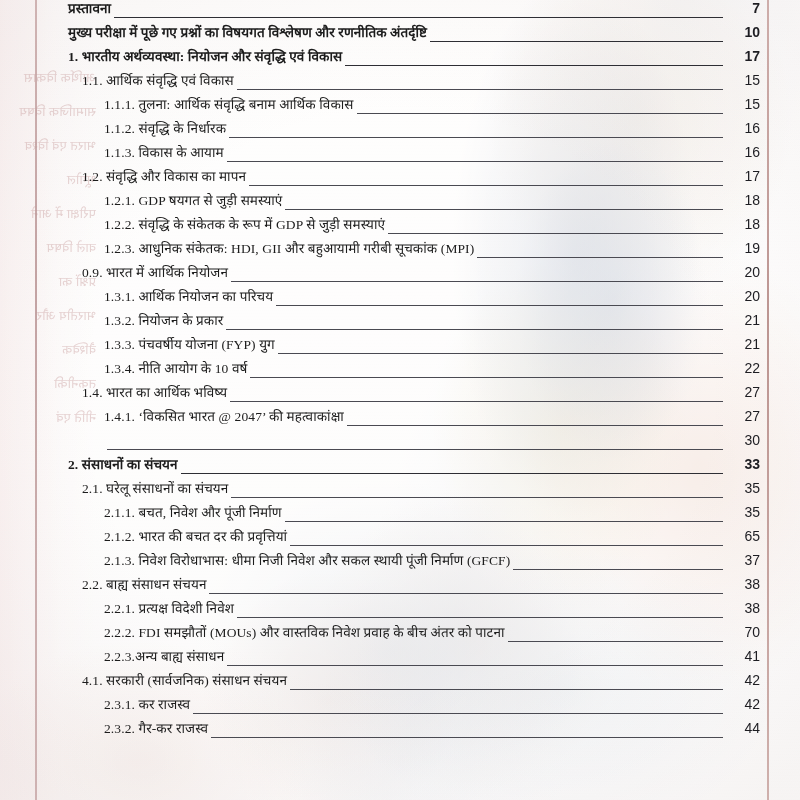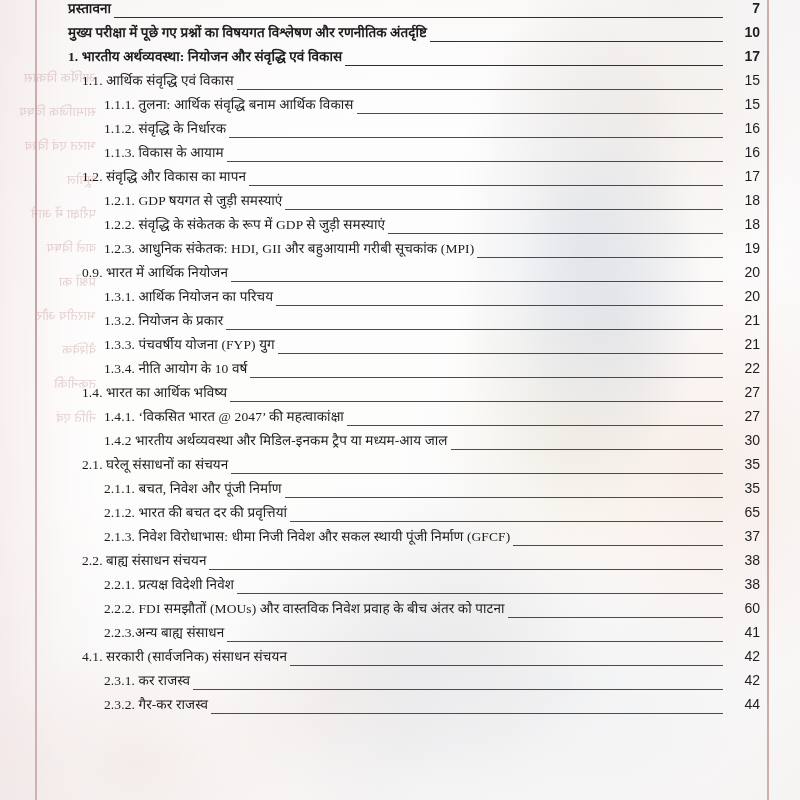--- a/index.html
+++ b/index.html
@@ -284,24 +284,28 @@
         <span class="toc-label">1.4. भारत का आर्थिक भविष्य</span>
         <span class="toc-leader"></span>
         <span class="toc-page">27</span>
       </div>
       <div class="toc-row lvl-2">
         <span class="toc-label">1.4.1. ‘विकसित भारत @ 2047’ की महत्वाकांक्षा</span>
         <span class="toc-leader"></span>
         <span class="toc-page">27</span>
       </div>
       <div class="toc-row lvl-2">
-        <span class="toc-label">1.4.2 भारतीय अर्थव्यवस्था और मिडिल-इनकम ट्रैप या मध्यम-आय जाल</span>
         <span class="toc-leader"></span>
         <span class="toc-page">30</span>
       </div>
+      <div class="toc-row lvl-0 bold">
+        <span class="toc-label">2. संसाधनों का संचयन</span>
+        <span class="toc-leader"></span>
+        <span class="toc-page">33</span>
+      </div>
       <div class="toc-row lvl-1">
         <span class="toc-label">2.1. घरेलू संसाधनों का संचयन</span>
         <span class="toc-leader"></span>
         <span class="toc-page">35</span>
       </div>
       <div class="toc-row lvl-2">
         <span class="toc-label">2.1.1. बचत, निवेश और पूंजी निर्माण</span>
         <span class="toc-leader"></span>
         <span class="toc-page">35</span>
       </div>
@@ -321,21 +325,21 @@
         <span class="toc-page">38</span>
       </div>
       <div class="toc-row lvl-2">
         <span class="toc-label">2.2.1. प्रत्यक्ष विदेशी निवेश</span>
         <span class="toc-leader"></span>
         <span class="toc-page">38</span>
       </div>
       <div class="toc-row lvl-2">
         <span class="toc-label">2.2.2. FDI समझौतों (MOUs) और वास्तविक निवेश प्रवाह के बीच अंतर को पाटना</span>
         <span class="toc-leader"></span>
-        <span class="toc-page">60</span>
+        <span class="toc-page">70</span>
       </div>
       <div class="toc-row lvl-2">
         <span class="toc-label">2.2.3.अन्य बाह्य संसाधन</span>
         <span class="toc-leader"></span>
         <span class="toc-page">41</span>
       </div>
       <div class="toc-row lvl-1">
         <span class="toc-label">4.1. सरकारी (सार्वजनिक) संसाधन संचयन</span>
         <span class="toc-leader"></span>
         <span class="toc-page">42</span>

